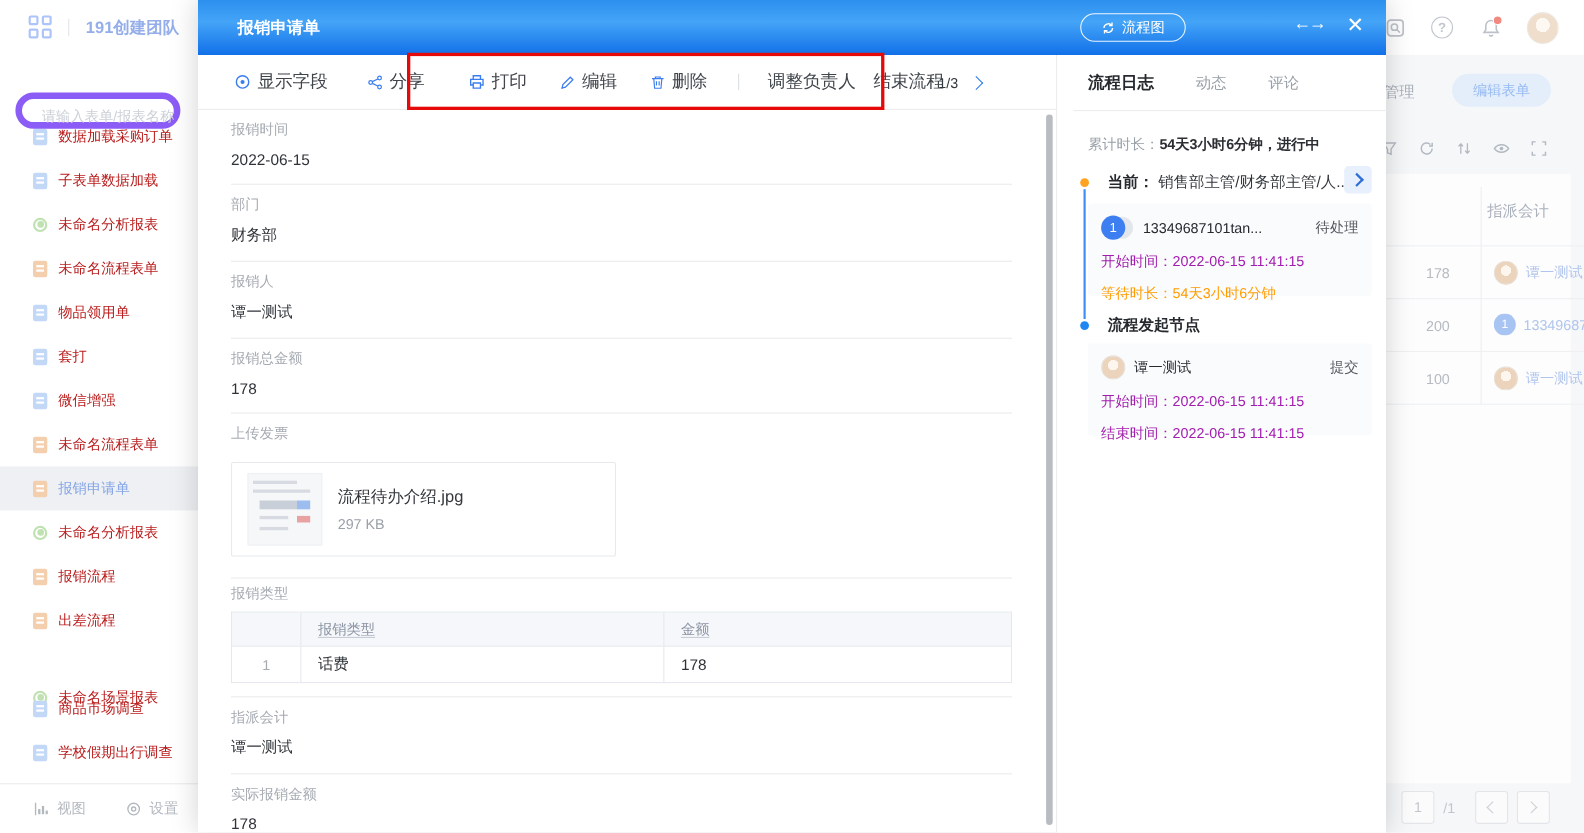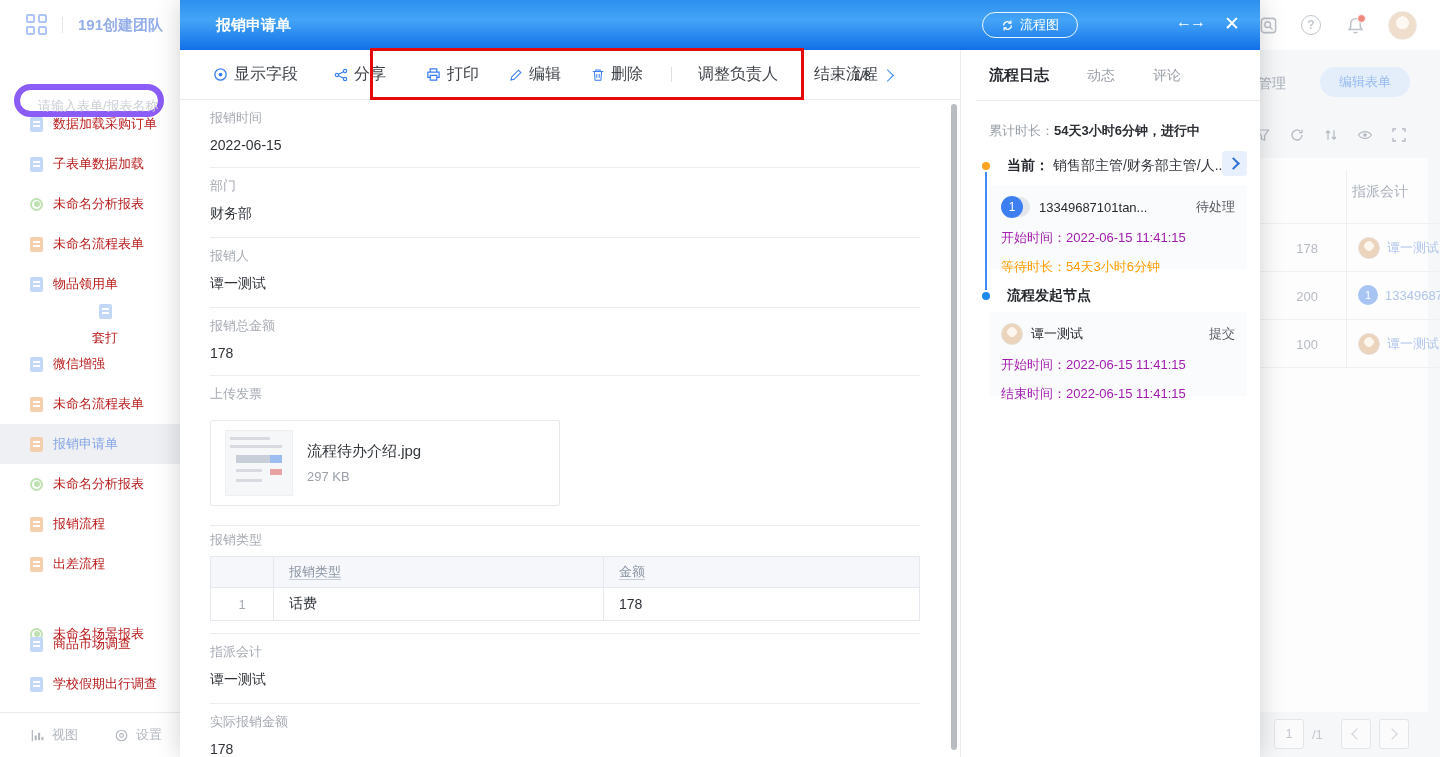--- a/index.html
+++ b/index.html
@@ -252,21 +252,21 @@
       <span class="lbl">未命名分析报表</span>
     </div>
   <div class="abs sb-item" style="top:174px;">
       <span class="doc orange"></span>
       <span class="lbl">未命名流程表单</span>
     </div>
   <div class="abs sb-item" style="top:214px;">
       <span class="doc blue"></span>
       <span class="lbl">物品领用单</span>
     </div>
-  <div class="abs sb-item" style="top:254px;flex-direction:column;">
+  <div class="abs sb-item" style="top:254px;">
       <span class="doc blue"></span>
       <span class="lbl">套打</span>
     </div>
   <div class="abs sb-item" style="top:294px;">
       <span class="doc blue"></span>
       <span class="lbl">微信增强</span>
     </div>
   <div class="abs sb-item" style="top:334px;">
       <span class="doc orange"></span>
       <span class="lbl">未命名流程表单</span>
@@ -374,21 +374,21 @@
     </span>
     <span class="t-item" style="margin-right:28px;">
       <span class="ic">
           <svg width="14" height="14" viewBox="0 0 16 16">
             <path d="M2 4h12M5.5 4V2.3h5V4M3.8 4l.9 10h6.6l.9-10M6.6 6.8v4.4M9.4 6.8v4.4" fill="none" stroke="currentColor" stroke-width="1.2"></path>
           </svg>
         </span>
       <span>删除</span>
     </span>
     <span class="t-div"></span>
-    <span class="t-item" style="margin-left:26px;margin-right:36px;">
+    <span class="t-item" style="margin-left:26px;margin-right:16px;">
       <span>调整负责人</span>
     </span>
     <span class="t-item">
       <span>结束流程</span>
     </span>
   </div>
   <div class="t-pag">
     <span class="pchev left"></span>
     <span>1/3</span>
     <span class="pchev right"></span>

